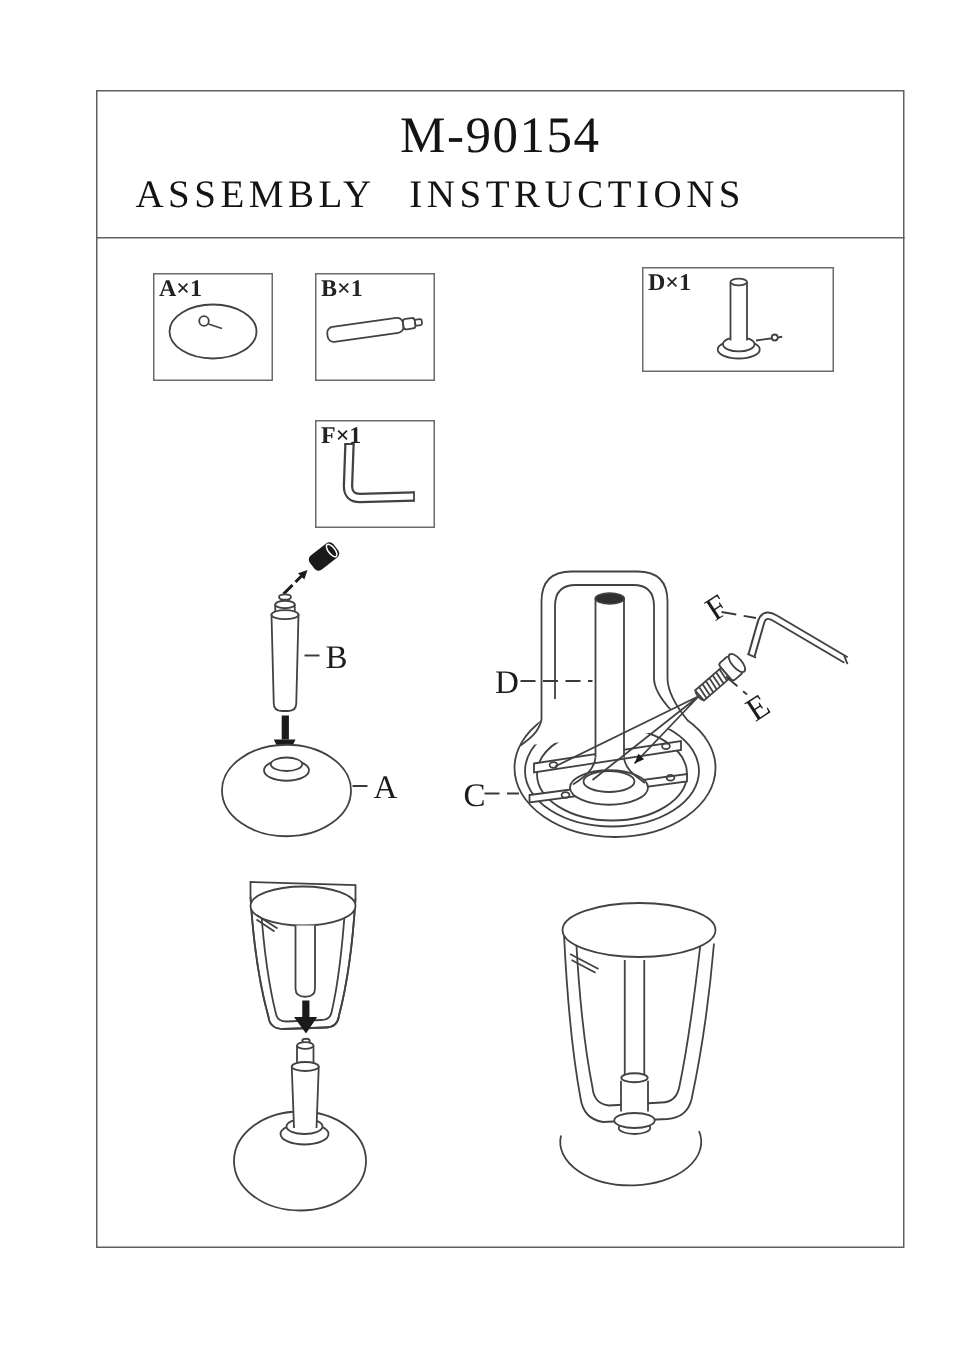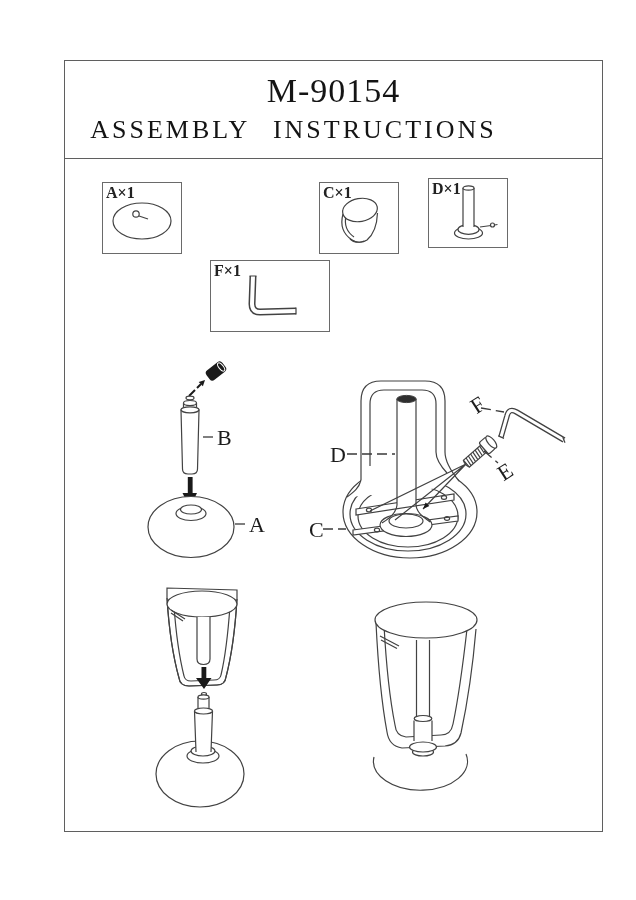--- a/index.html
+++ b/index.html
@@ -36,49 +36,48 @@
 
   <div class="part-box" style="left:88px;top:182px;width:78px;height:70px;">
     <div class="part-label">A×1</div>
     <svg viewBox="0 0 78 70">
       <ellipse class="lnw" cx="39" cy="38" rx="29" ry="18"></ellipse>
       <circle class="ln" cx="33" cy="31" r="3.2"></circle>
       <path class="ln" d="M 36,33 L 45,36"></path>
     </svg>
   </div>
 
-
-  <div class="part-box" style="left:305px;top:182px;width:78px;height:70px;">
-    <div class="part-label">C×1</div>
+  <div class="part-box" style="left:196px;top:182px;width:78px;height:70px;">
+    <div class="part-label">B×1</div>
     <svg viewBox="0 0 78 70">
-      <path class="ln" d="M 23,31 C 20,42 23,51 32,57 C 36,60 43,60 47,57 C 54,51 57,42 57.5,30"></path>
-      <path class="ln" d="M 26,33 C 24,42 27,49 34,54"></path>
-      <path class="ln" d="M 30,56 C 33,59 39,60.5 44,58"></path>
-      <g transform="rotate(-10 40 27)">
-        <ellipse class="lnw" cx="40" cy="27" rx="17.5" ry="11.5"></ellipse>
-      </g>
-    </svg>
-  </div>
-
-  <div class="part-box" style="left:414px;top:178px;width:78px;height:68px;">
+      <g transform="rotate(-8 39 36)">
+        <rect class="lnw" x="7" y="31" width="51" height="10" rx="4"></rect>
+        <rect class="lnw" x="58" y="32.5" width="8" height="7" rx="2"></rect>
+        <rect class="lnw" x="66" y="34" width="4.5" height="4" rx="1"></rect>
+      </g>
+    </svg>
+  </div>
+
+
+  <div class="part-box" style="left:414px;top:178px;width:78px;height:68px;padding-left:48px;">
     <div class="part-label">D×1</div>
     <svg viewBox="0 0 78 68">
       <ellipse class="lnw" cx="39.5" cy="54" rx="14" ry="6"></ellipse>
       <ellipse class="lnw" cx="39.5" cy="50.5" rx="10.5" ry="4.8"></ellipse>
       <path class="fillw" d="M 34,9 L 34,48 L 45,48 L 45,9 Z"></path>
       <path class="ln" d="M 34,9 L 34,48 M 45,9 L 45,48"></path>
       <ellipse class="lnw" cx="39.5" cy="9" rx="5.5" ry="2.2"></ellipse>
       <path class="ln" d="M 51,48 L 62,46.5"></path>
       <circle class="lnw" cx="63.5" cy="46" r="2"></circle>
       <path class="ln" d="M 65.5,46 L 68.5,45.5"></path>
     </svg>
   </div>
 
 
-  <div class="part-box" style="left:196px;top:260px;width:78px;height:70px;padding-left:40px;">
+  <div class="part-box" style="left:196px;top:280px;width:78px;height:70px;">
     <div class="part-label">F×1</div>
     <svg viewBox="0 0 78 70">
       <path d="M 22,15 L 21,43 Q 21,51 29,51 L 65,50" stroke="#424242" stroke-width="7" fill="none"></path>
       <path d="M 22,15 L 21,43 Q 21,51 29,51 L 65,50" stroke="#ffffff" stroke-width="4" fill="none"></path>
       <path class="ln" d="M 18.5,15 L 25.5,15 M 65,46.5 L 65,53.5"></path>
     </svg>
   </div>
 
   <svg class="art" viewBox="0 0 636 900">
 

